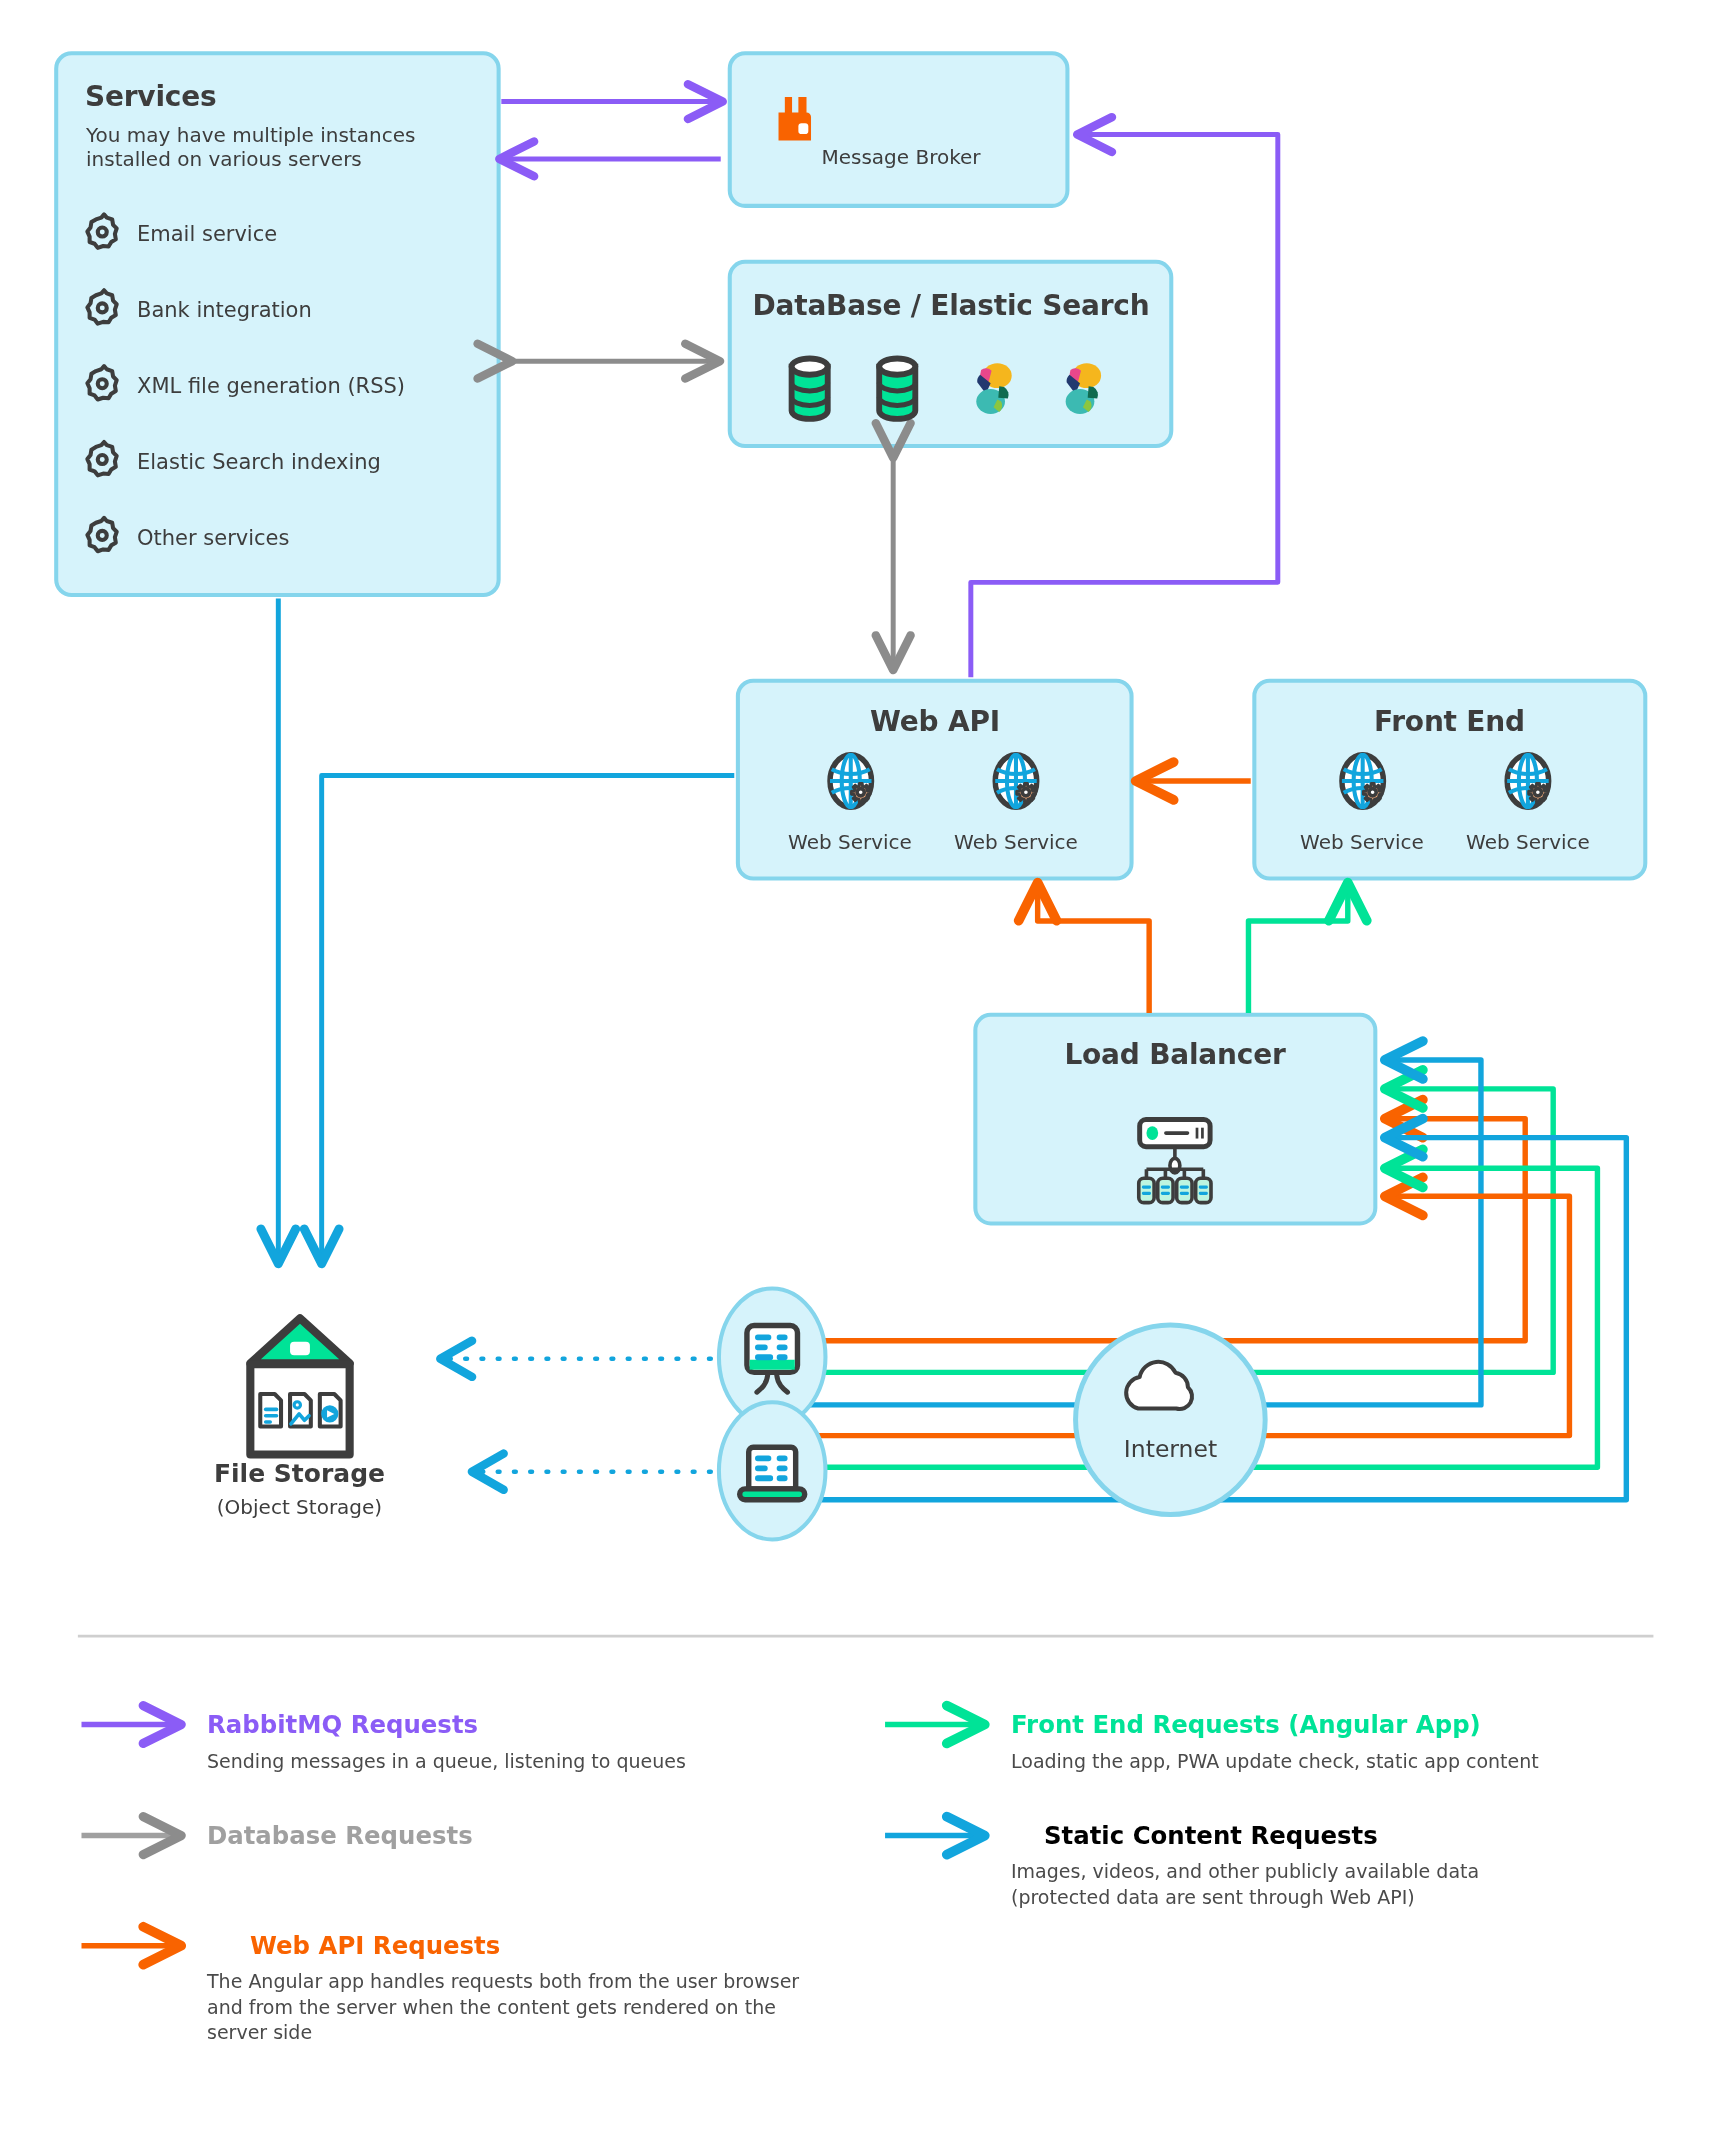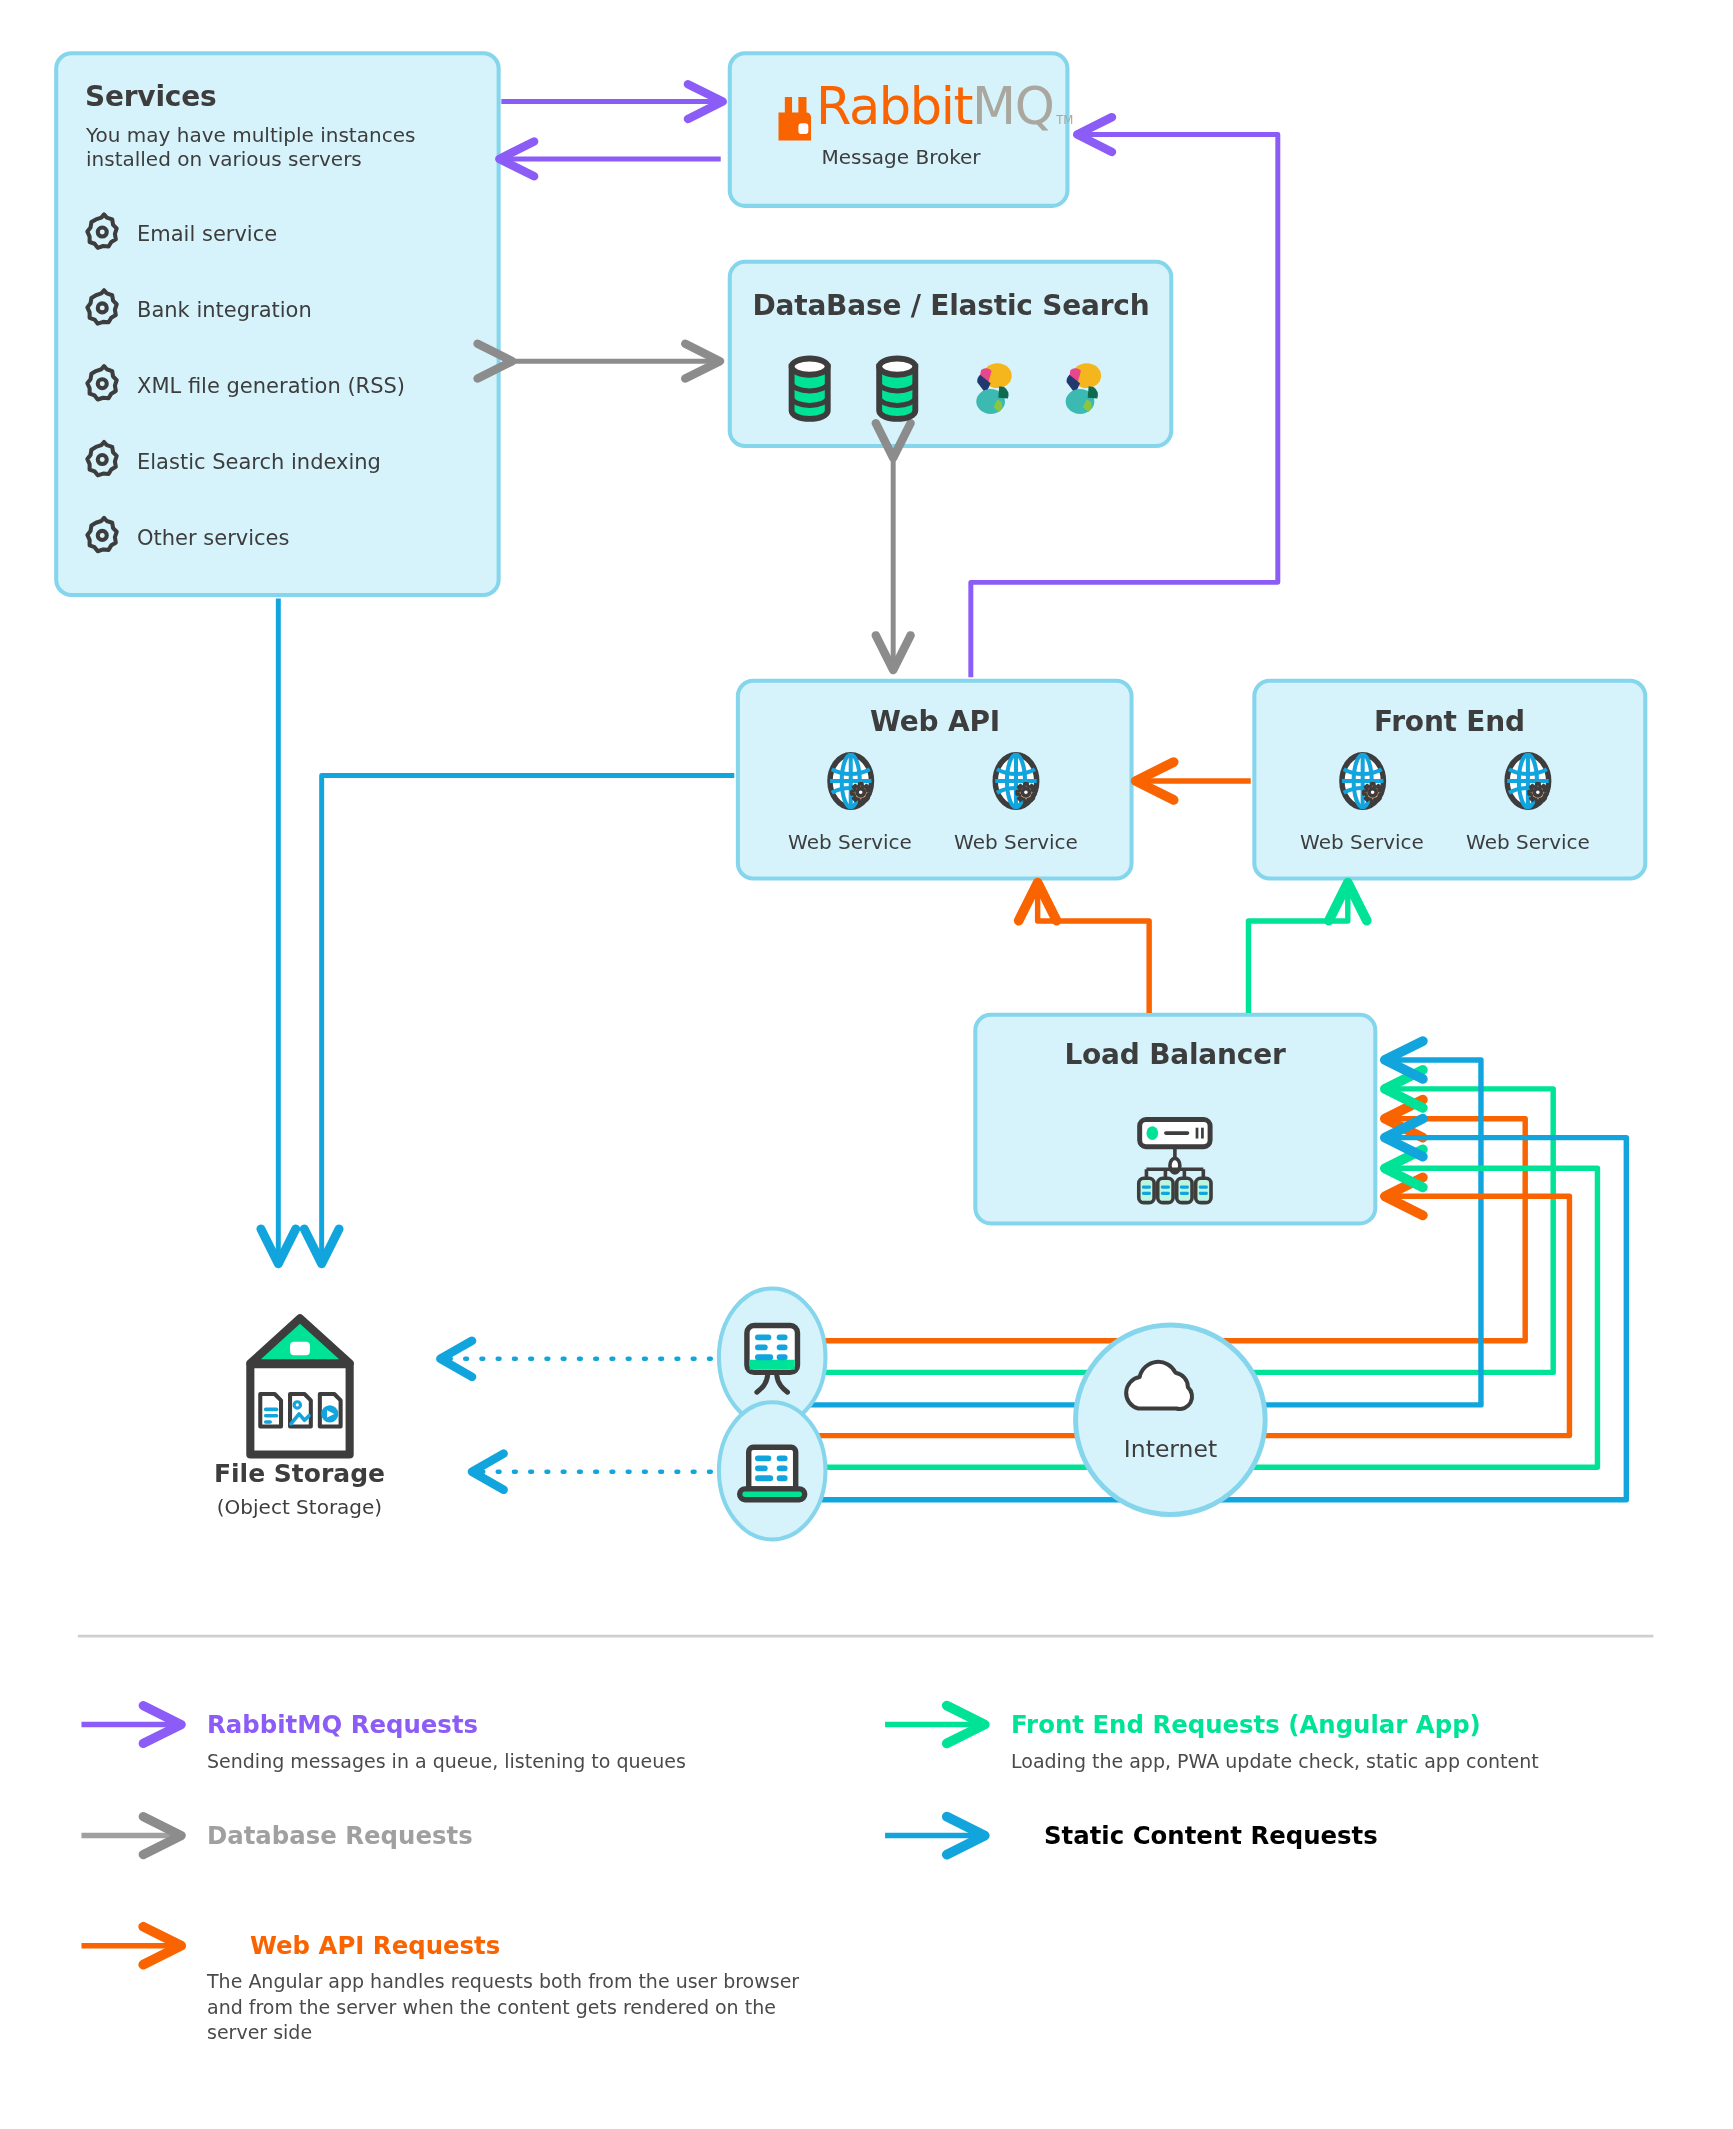--- a/index.html
+++ b/index.html
@@ -290,25 +290,20 @@
 
   <div class="lbl boxtitle" style="left:85px;top:80px;">Services</div>
   <div class="lbl sub" style="left:86px;top:123px;">You may have multiple instances</div>
   <div class="lbl sub" style="left:86px;top:147px;">installed on various servers</div>
   <div class="lbl svcitem" style="left:137px;top:222px;">Email service</div>
   <div class="lbl svcitem" style="left:137px;top:298px;">Bank integration</div>
   <div class="lbl svcitem" style="left:137px;top:374px;">XML file generation (RSS)</div>
   <div class="lbl svcitem" style="left:137px;top:450px;">Elastic Search indexing</div>
   <div class="lbl svcitem" style="left:137px;top:526px;">Other services</div>
 
-  <div style="position:absolute;left:816px;top:77px;display:flex;align-items:baseline;">
-    <span style="font-size:51px;color:#f96300;font-weight:400;letter-spacing:-1.4px;">Rabbit</span>
-    <span style="font-size:51px;color:#aaa79f;font-weight:400;letter-spacing:-1.4px;">MQ</span>
-    <span style="font-size:11.7px;color:#aaa79f;margin-left:2.7px;">TM</span>
-  </div>
   <div class="lbl sub" style="left:815px;top:145px;width:172px;text-align:center;">Message Broker</div>
 
   <div class="lbl boxtitle" style="left:730px;top:289px;width:442px;text-align:center;">DataBase / Elastic Search</div>
 
   <div class="lbl boxtitle" style="left:738px;top:705px;width:394px;text-align:center;">Web API</div>
   <div class="lbl wsl" style="left:778px;top:818px;width:144px;text-align:center;">Web Service</div>
   <div class="lbl wsl" style="left:944px;top:818px;width:144px;text-align:center;">Web Service</div>
 
   <div class="lbl boxtitle" style="left:1254px;top:705px;width:391px;text-align:center;">Front End</div>
   <div class="lbl wsl" style="left:1290px;top:818px;width:144px;text-align:center;">Web Service</div>
@@ -323,15 +318,16 @@
 
   <div class="lbl legendtitle" style="left:207px;top:1710px;color:#8b5cf6;">RabbitMQ Requests</div>
   <div class="lbl legenddesc" style="left:207px;top:1749px;width:632px;">Sending messages in a queue, listening to queues</div>
   <div class="lbl legendtitle" style="left:207px;top:1821px;color:#a0a0a0;">Database Requests</div>
   <div class="lbl legendtitle" style="left:207px;top:1931px;color:#f96300;margin-left:43px;">Web API Requests</div>
   <div class="lbl legenddesc" style="left:207px;top:1969px;width:628px;">The Angular app handles requests both from the user browser and from the server when the content gets rendered on the server side</div>
 
   <div class="lbl legendtitle" style="left:1011px;top:1710px;color:#00e397;">Front End Requests (Angular App)</div>
   <div class="lbl legenddesc" style="left:1011px;top:1749px;width:641px;">Loading the app, PWA update check, static app content</div>
   <div class="lbl legendtitle" style="left:1011px;top:1821px;color:#000000;margin-left:33px;">Static Content Requests</div>
+  <div class="lbl legenddesc" style="left:1011px;top:1859px;width:488px;">Images, videos, and other publicly available data (protected data are sent through Web API)</div>
 
 </div>
 
 
 </body></html>

